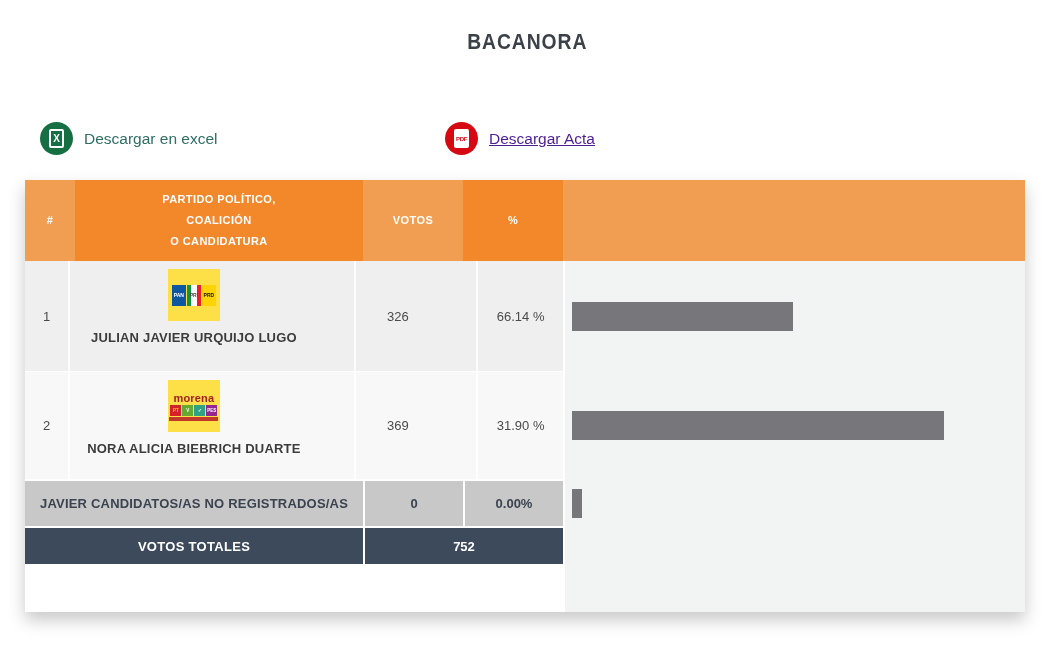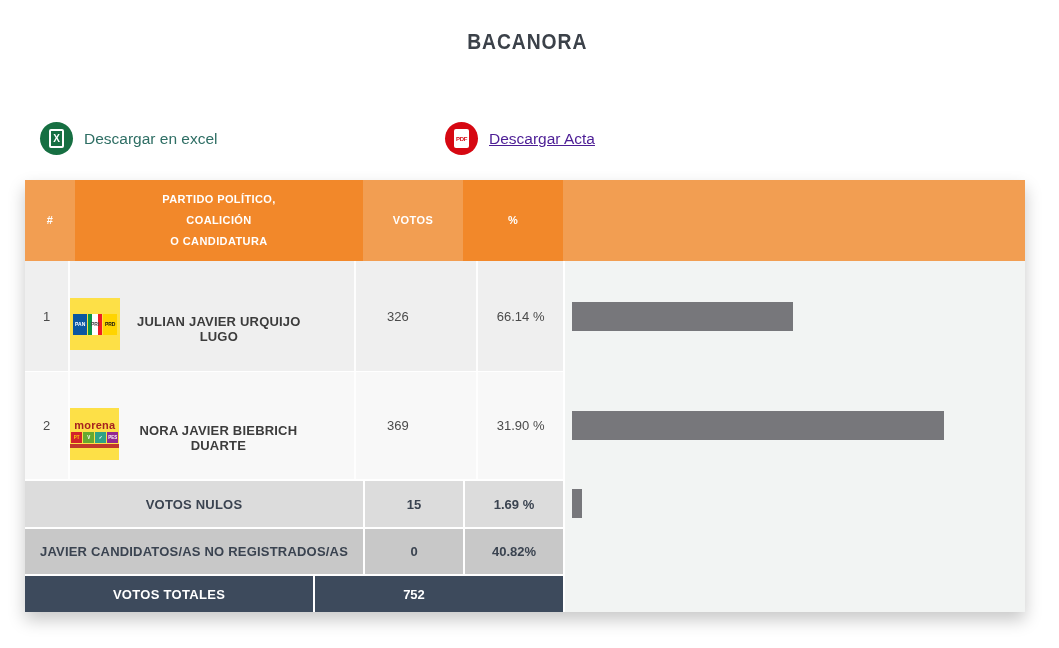--- a/index.html
+++ b/index.html
@@ -46,21 +46,21 @@
   .c-votes { width:100px; }
   .c-pct   { width:100px; }
   .o-light { background:#f29e52; }
   .o-dark  { background:#f2882a; }
 
   
   .r1 { height:110px; background:#efefef; }
   .r2 { height:108px; background:#f8f8f8; border-top:1px solid #fff; }
   .cand .c-party, .cand .c-votes, .cand .c-pct { border-left:2px solid rgba(255,255,255,.85); }
   .cand .c-num { font-size:13px; color:#4a4a4a; }
-  .cand .c-party { flex-direction:row; justify-content:flex-start; padding-top:16px;text-align:center; }
+  .cand .c-party { flex-direction:column; justify-content:flex-start; padding-top:8px;text-align:center; }
   .cand-name { font-size:13px; font-weight:bold; color:#3c3c3c; margin-top:9px; letter-spacing:.2px; }
   .cand .c-votes, .cand .c-pct { font-size:13px; color:#4a4a4a;margin-left:36px; }
 
   
   .logo-box { width:52px; height:52px; background:#fde047; display:flex; flex-direction:column;
               align-items:center; justify-content:center; }
   .logo-row { display:flex; gap:1px; }
   .mini { width:14px; height:21px; display:flex; align-items:center; justify-content:center;
           font-size:5px; font-weight:bold; color:#fff; }
   .mini-pan { background:#0c57a0; }
@@ -78,21 +78,21 @@
 
   
   .sum1 { height:48px; background:#dcdcdc; border-top:2px solid #fff; }
   .sum2 { height:47px; background:#c8c8c8; border-top:2px solid #fff; }
   .sum .c-label { width:338px; font-size:13px; font-weight:bold; color:#3a4350; letter-spacing:.2px; }
   .sum .c-votes, .sum .c-pct { font-size:13px; font-weight:bold; color:#3a4350;
                                border-left:2px solid #fff; }
 
   
   .tot { height:38px; background:#3d4a5c; border-top:2px solid #fff; }
-  .tot .c-label { width:288px; font-size:13px; font-weight:bold; color:#fff; letter-spacing:.3px; }
+  .tot .c-label { width:338px; font-size:13px; font-weight:bold; color:#fff; letter-spacing:.3px; }
   .tot .c-value { width:200px; font-size:13px; font-weight:bold; color:#fff; border-left:2px solid #fff; }
 
   
   .chart-hdr { height:81px; background:#f29e52; }
   .chart-body { height:351px; background:#f2f4f3; border-left:2px solid #fff; padding-left:7px; }
   .bar-slot { display:flex; align-items:center; }
   .slot-0 { height:110px; } .slot-1 { height:108px; } .slot-2 { height:48px; } .slot-3 { height:47px; }
   .bar { height:29px; background:#77777b; }
 </style>
 </head>
@@ -158,36 +158,31 @@
           <div class="logo-box">
             <div class="morena-word">morena</div>
             <div class="sq-row">
               <span class="sq sq-pt">PT</span>
               <span class="sq sq-v">V</span>
               <span class="sq sq-na">✓</span>
               <span class="sq sq-pes">PES</span>
             </div>
             <div class="morena-strip"></div>
           </div>
-          <div class="cand-name">NORA JAVIER BIEBRICH DUARTE</div>
+          <div class="cand-name">NORA ALICIA BIEBRICH DUARTE</div>
         </div>
         <div class="cell c-votes">369</div>
         <div class="cell c-pct">31.90 %</div>
       </div>
 
-      <div class="row sum sum1">
-        <div class="cell c-label">VOTOS NULOS</div>
-        <div class="cell c-votes">15</div>
-        <div class="cell c-pct">1.69 %</div>
-      </div>
 
       <div class="row sum sum2">
         <div class="cell c-label">JAVIER CANDIDATOS/AS NO REGISTRADOS/AS</div>
         <div class="cell c-votes">0</div>
-        <div class="cell c-pct">40.82%</div>
+        <div class="cell c-pct">0.00%</div>
       </div>
 
       <div class="row tot">
         <div class="cell c-label">VOTOS TOTALES</div>
         <div class="cell c-value">752</div>
       </div>
 
     </div>
 
     <div class="chart">

